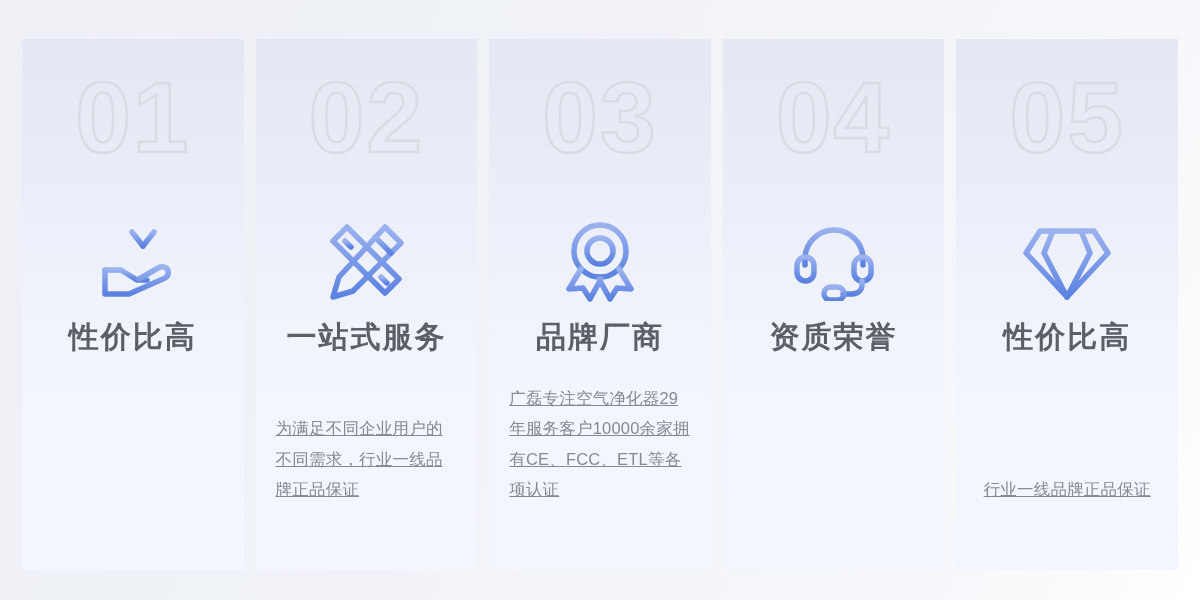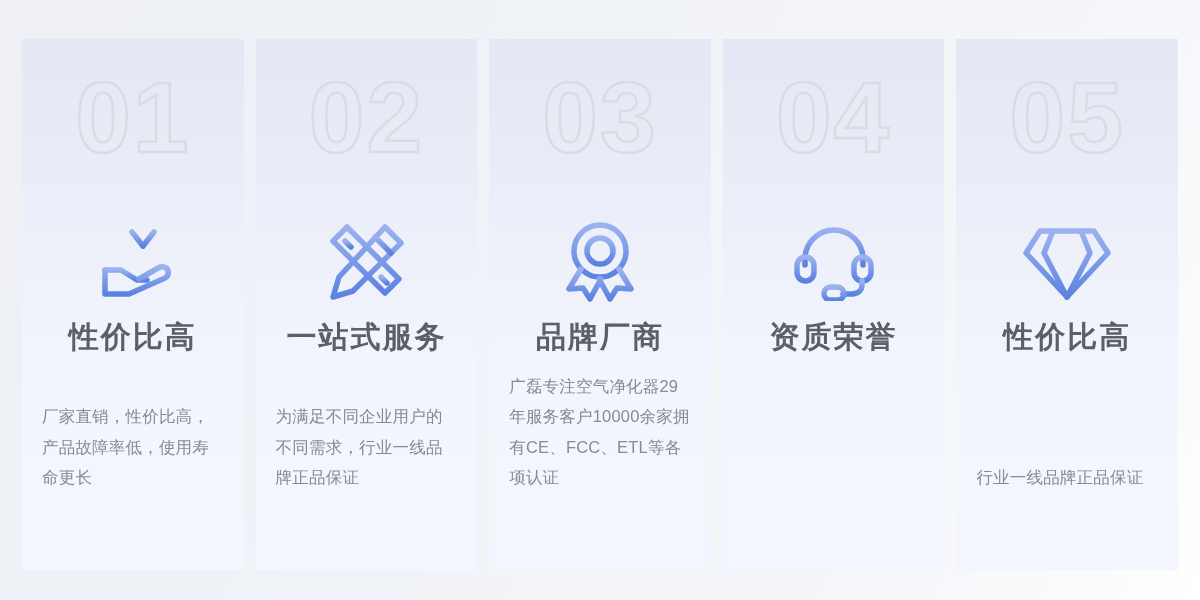--- a/index.html
+++ b/index.html
@@ -53,38 +53,39 @@
     margin-top:16px;
     font-size:30px;
     font-weight:700;
     color:#5b5f66;
     letter-spacing:2px;
     text-align:center;
     line-height:1.2;
   }
   .card-desc {
     margin-top:auto;
-    margin-bottom:16px;
+    margin-bottom:4px;
     padding:0 20px;
     width:100%;
     font-size:16.5px;
     line-height:1.85;
     color:#868a91;
     text-align:left;
     letter-spacing:0.2px;
+    text-decoration:underline;
   }
   .desc-wrap {
     width:100%;
     display:flex;
     flex-direction:column;
     justify-content:flex-start;
     height:154px;
     padding-top:10px;
   }
-  .card-desc.center { }
+  .card-desc.center { text-align:center; }
 </style>
 </head>
 <body>
 
 <div id="features-strip">
 
   <div class="feature-card">
     <div class="card-number">01</div>
     <div class="card-icon">
       <svg width="96" height="78" viewBox="0 0 96 78" fill="none">
@@ -100,23 +101,20 @@
           <path d="M47 28 H69"></path>
           <path d="M47 38 H69"></path>
           <path d="M58 24 V46"></path>
           <path d="M8 48 V70"></path>
           <path d="M20 48 H36 L52 58 H62"></path>
           <path d="M20 48 V72 L44 72 L80 56 C85 53 84 46 79 45 C77 44.6 75 45 73 46 L54 57"></path>
         </g>
       </svg>
     </div>
     <div class="card-title">性价比高</div>
-    <div class="desc-wrap">
-      <div class="card-desc">厂家直销，性价比高，产品故障率低，使用寿命更长</div>
-    </div>
   </div>
 
   <div class="feature-card">
     <div class="card-number">02</div>
     <div class="card-icon">
       <svg width="86" height="84" viewBox="0 0 86 84" fill="none">
         <defs>
           <linearGradient id="g2" x1="0" y1="0" x2="0" y2="1">
             <stop offset="0" stop-color="#9bb2ef"></stop>
               <stop offset="1" stop-color="#5b82e0"></stop>

